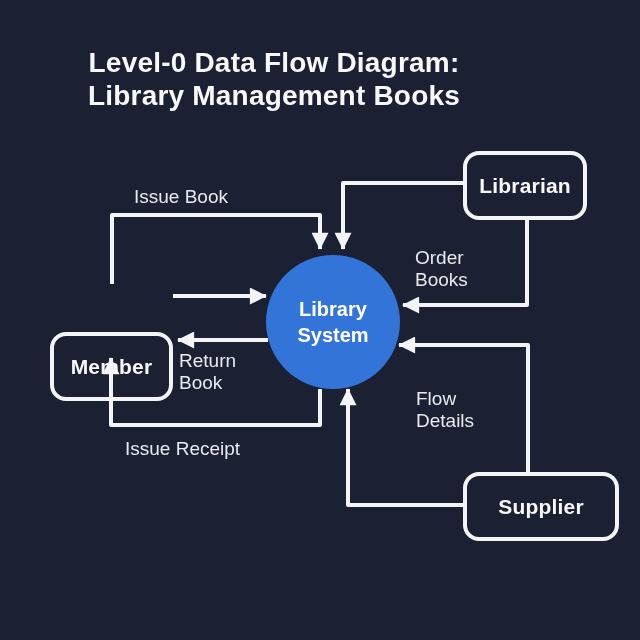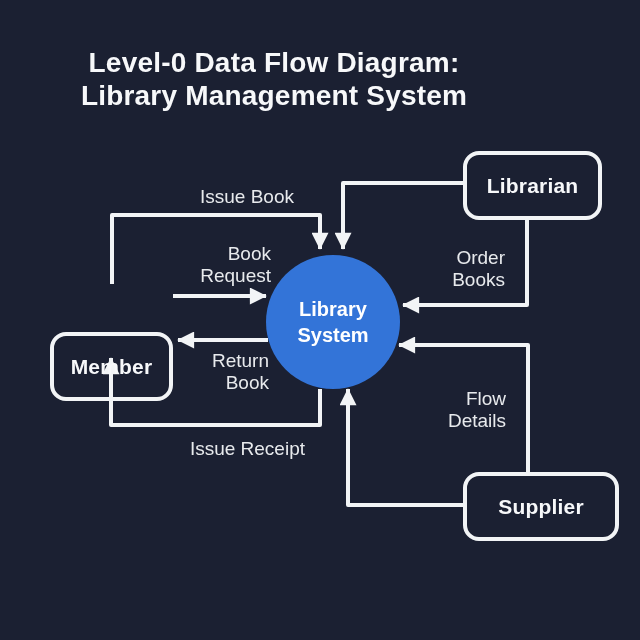--- a/index.html
+++ b/index.html
@@ -38,57 +38,57 @@
     border:4px solid var(--stroke);
     border-radius:16px;
     box-sizing:border-box;
     display:flex;align-items:center;justify-content:center;
     color:var(--heading-text);
     font-size:21px;font-weight:bold;
     letter-spacing:0.2px;
     background:transparent;
   }
   .entity-member{left:50px;top:284px;width:123px;height:69px;margin-top:48px;}
-  .entity-librarian{left:463px;top:151px;width:139px;height:69px;}
+  .entity-librarian{left:463px;top:151px;width:124px;height:69px;}
   .entity-supplier{left:463px;top:472px;width:156px;height:69px;}
   .process-circle{
     position:absolute;
     left:266px;top:255px;width:134px;height:134px;
     border-radius:50%;
     background:var(--process-fill);
     display:flex;align-items:center;
     text-align:center;
     color:#ffffff;
     font-size:20px;font-weight:bold;
     line-height:26px;
   }
   .flow-label{
     position:absolute;
     transform:translate(-50%,-50%);
-    text-align:right;
+    text-align:left;
     color:var(--label-text);
     font-size:19px;
     line-height:22px;
     white-space:pre-line;
   }
   .lbl-issue-book{left:214px;top:197px;width:160px;}
   .lbl-book-request{left:223px;top:265px;width:96px;}
   .lbl-return-book{left:224px;top:372px;width:90px;}
   .lbl-issue-receipt{left:215px;top:449px;width:180px;}
   .lbl-order-books{left:460px;top:269px;width:90px;}
   .lbl-book-details{left:461px;top:410px;width:90px;}
 </style>
 </head>
 <body>
 
 <div class="canvas">
 
   <div class="title">
     <div>Level-0 Data Flow Diagram:</div>
-    <div>Library Management System</div>
+    <div>Library Management Books</div>
   </div>
 
   <svg class="connector-layer" width="640" height="640" viewBox="0 0 640 640">
     <defs>
       <marker id="arrow" viewBox="0 0 10 10" refX="9.5" refY="5" markerWidth="19" markerHeight="17" orient="auto" markerUnits="userSpaceOnUse">
         <path d="M0,0 L10,5 L0,10 Z" fill="#f2f4f6"></path>
       </marker>
     </defs>
     <g stroke="#f2f4f6" stroke-width="4" fill="none" stroke-linejoin="round">
       <path d="M 112 284 L 112 215 L 320 215 L 320 249" marker-end="url(#arrow)"></path>
@@ -113,19 +113,18 @@
 
   <div class="entity-box entity-librarian">
     <span>Librarian</span>
   </div>
 
   <div class="entity-box entity-supplier">
     <span>Supplier</span>
   </div>
 
   <div class="flow-label lbl-issue-book">Issue Book</div>
-  <div class="flow-label lbl-book-request">Book Request</div>
   <div class="flow-label lbl-return-book">Return Book</div>
   <div class="flow-label lbl-issue-receipt">Issue Receipt</div>
   <div class="flow-label lbl-order-books">Order Books</div>
   <div class="flow-label lbl-book-details">Flow Details</div>
 
 </div>
 
 </body></html>

